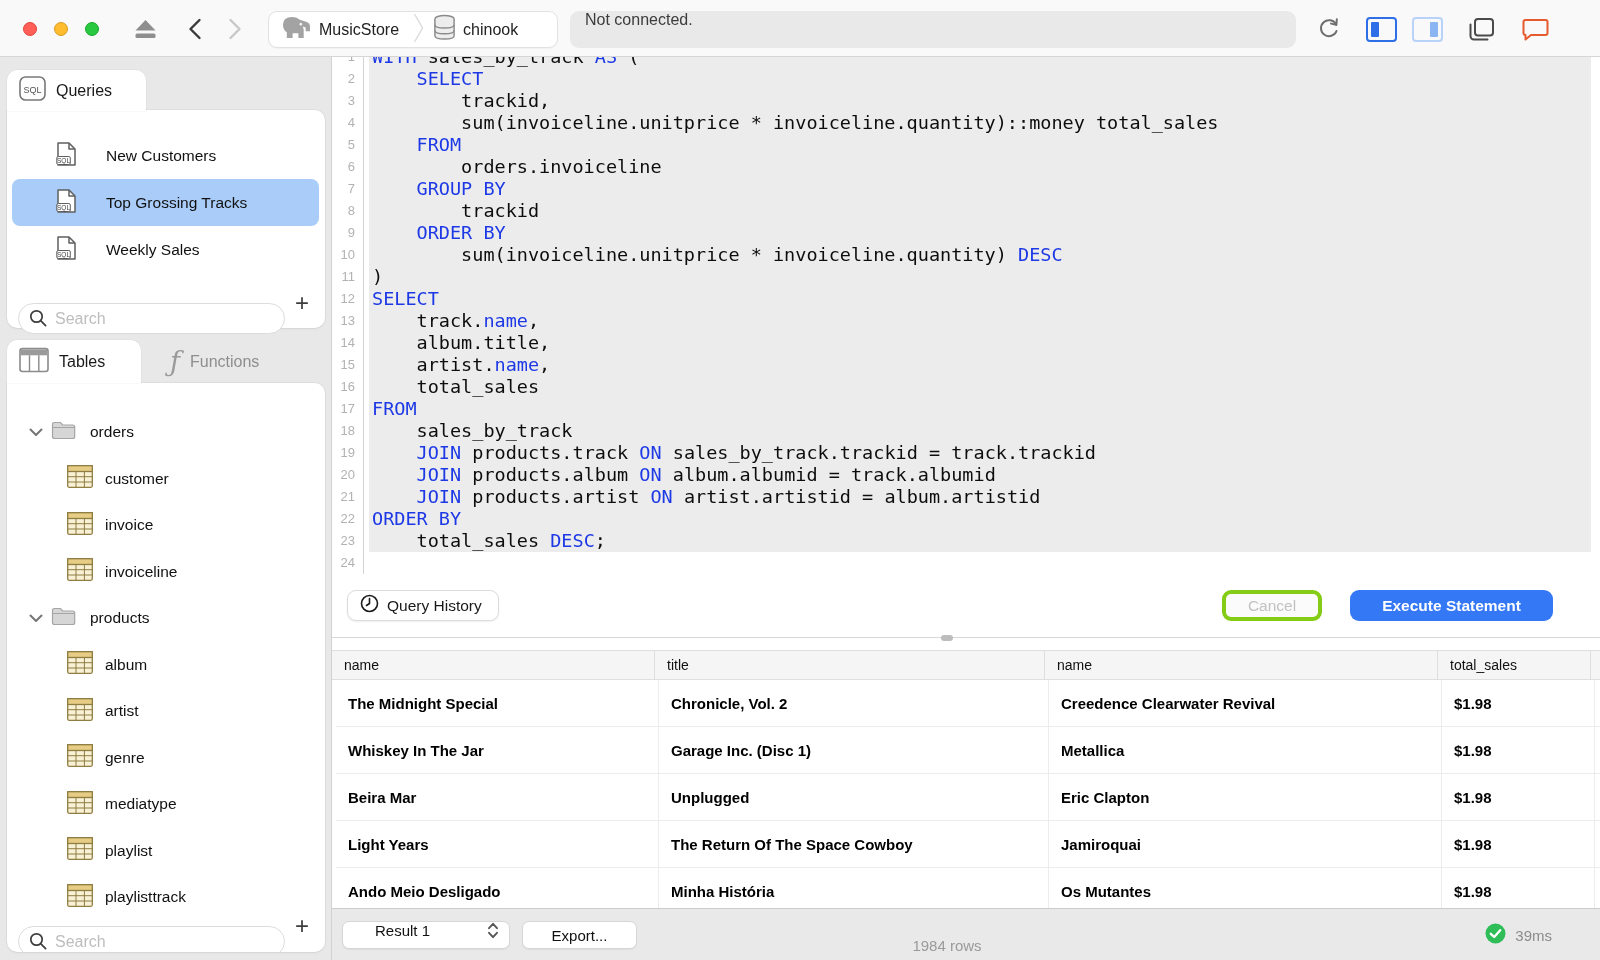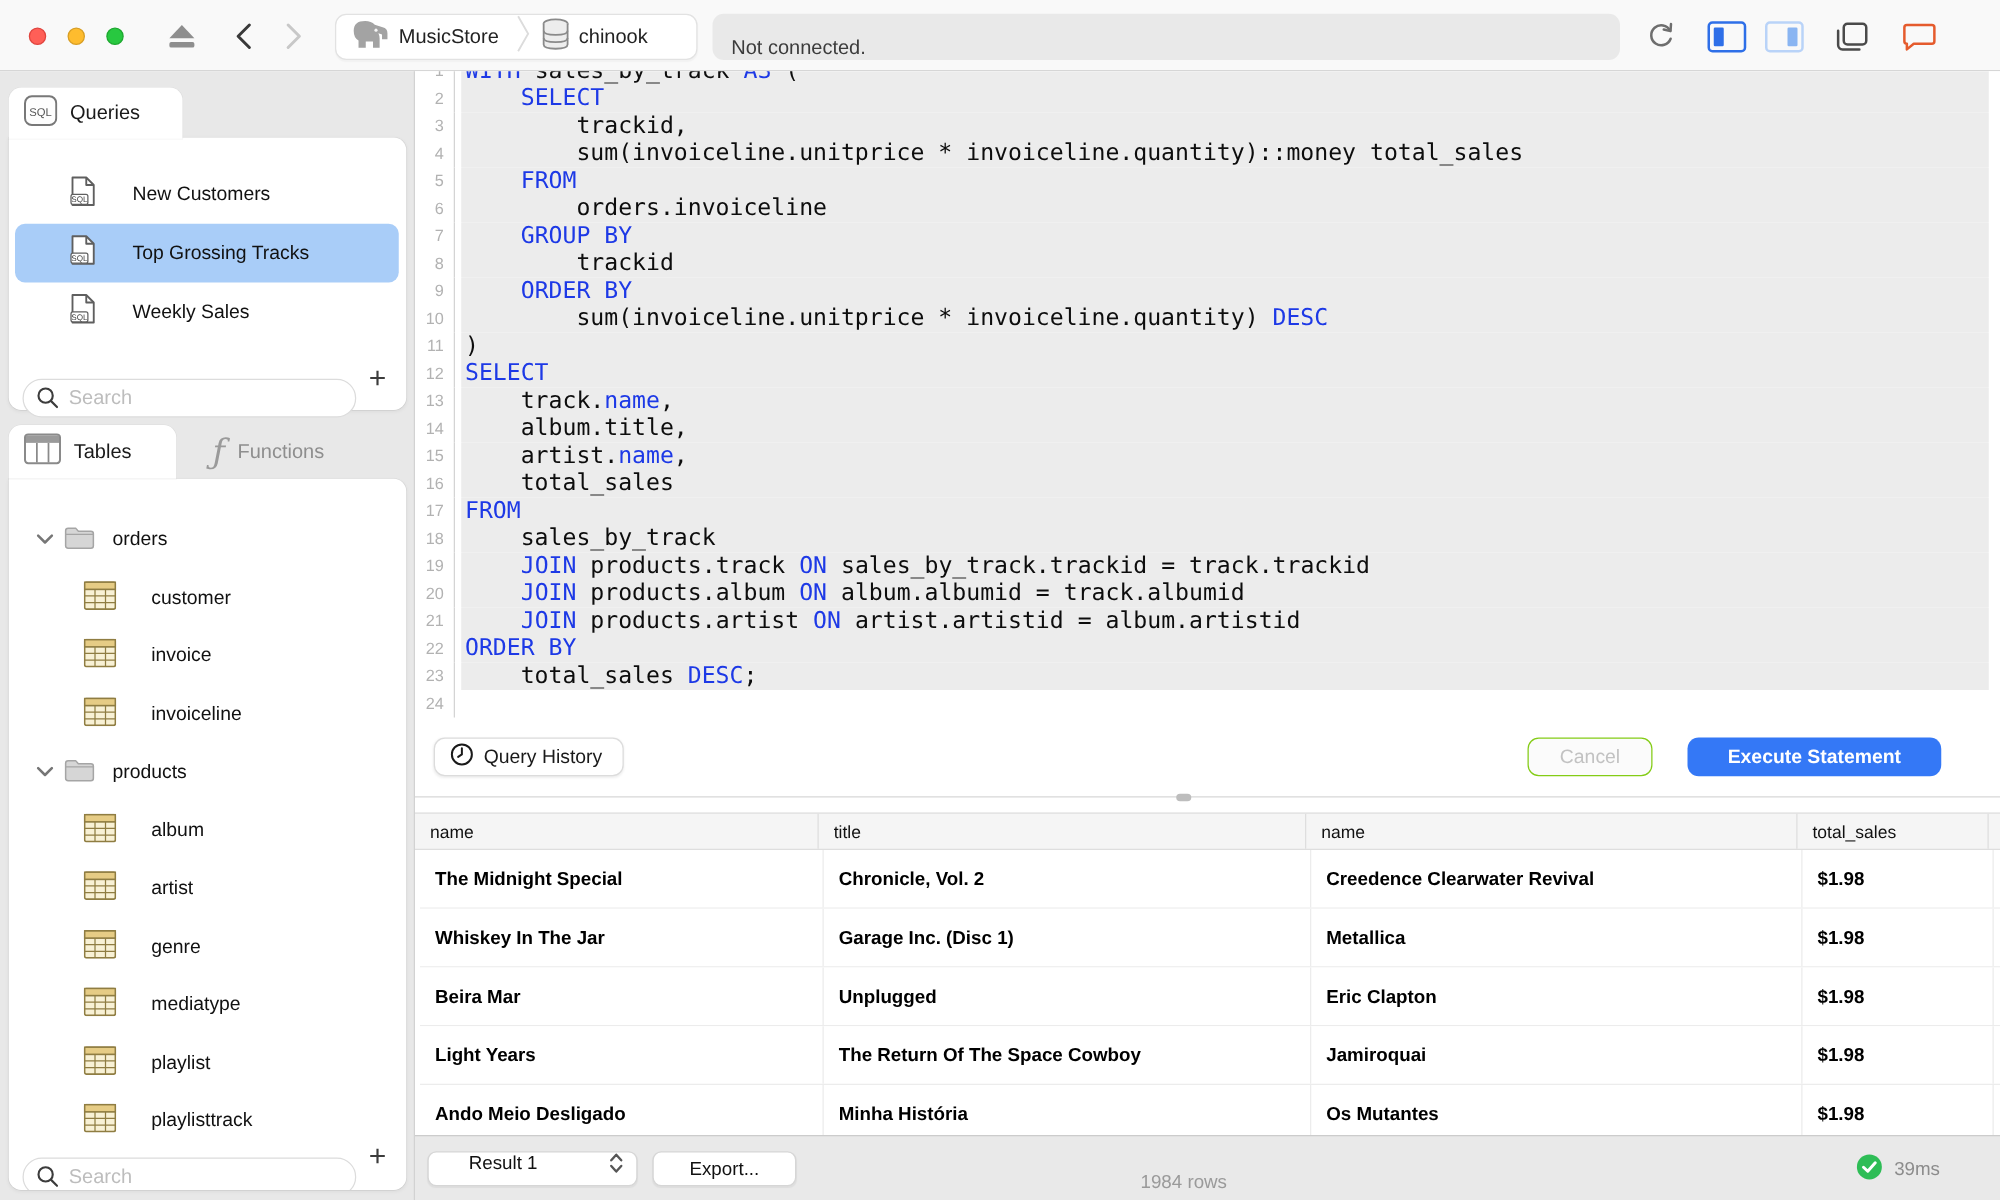--- a/index.html
+++ b/index.html
@@ -14,21 +14,21 @@
   .tl.red { left:23px; background:#ff5f57; border:0.5px solid #e0443e;}
   .tl.yellow { left:54px; background:#febc2e; border:0.5px solid #d89e24;}
   .tl.green { left:85px; background:#28c840; border:0.5px solid #1da82f;}
   .tbicon { position:absolute; display:flex; align-items:center; justify-content:center; }
   .breadcrumb { position:absolute; left:268px; top:11px; width:290px; height:37px;
                 background:#fff; border:1px solid #e2e2e2; border-radius:9px;
                 display:flex; align-items:center; padding:0 10px;
                 box-shadow:0 1px 1px rgba(0,0,0,0.03); }
   .breadcrumb .seg { display:flex; align-items:center; gap:7px; font-size:16px; color:#222; }
   .conn-status { position:absolute; left:570px; top:11px; width:726px; height:37px;
-                 background:#e9e9e9; border-radius:9px; display:flex; align-items:flex-end;
+                 background:#e9e9e9; border-radius:9px; display:flex; align-items:flex-start;
                  padding:0 15px; font-size:16px; color:#3c3c3c; }
   .sb-toggle-l { position:absolute; left:1366px; top:17px; width:31px; height:25px;
                  border:2px solid #2e6fe8; border-radius:4px; padding:3px; }
   .sb-toggle-l .bar { width:8px; height:100%; background:#2e6fe8; border-radius:1px; }
   .sb-toggle-r { position:absolute; left:1412px; top:17px; width:31px; height:25px;
                  border:2px solid #b9d3f8; border-radius:4px; padding:3px;
                  display:flex; justify-content:flex-end; }
   .sb-toggle-r .bar { width:8px; height:100%; background:#8ab5f2; border-radius:1px; }
 
   
@@ -60,21 +60,21 @@
   .functions-tab { position:absolute; left:160px; top:283px; width:130px; height:43px;
                    display:flex; align-items:center; gap:10px; padding-left:10px; }
   .functions-tab .f-glyph { font-family:"DejaVu Serif",serif; font-style:italic;
                             font-size:27px; color:#9a9a9a; }
   .functions-tab .tab-label { color:#8e8e8e; }
   .tables-body { left:7px; top:326px; width:318px; height:569px; padding-top:26px; overflow:hidden; }
   .t-item { display:flex; align-items:center; height:46.5px; }
   .t-item .lbl { font-size:15.5px; color:#111; }
   .t-item.folder { padding-left:22px; gap:8px; }
   .t-item.folder .lbl { margin-left:6px; }
-  .t-item.table { padding-left:60px; gap:28px; }
+  .t-item.table { padding-left:60px; gap:12px; }
   .tables-search { position:absolute; left:11px; top:527px; right:6px; height:31px;
                    display:flex; align-items:center; background:#fff; z-index:3; }
 
   
   .main { position:absolute; left:332px; top:57px; width:1268px; height:903px; background:#fff; overflow:hidden; }
   .lines { position:absolute; left:0; top:-11px; width:1268px; }
   .cl { display:flex; height:22px; font-family:"DejaVu Sans Mono",monospace;
         font-size:18.5px; line-height:22px; }
   .cl .gut { flex:none; width:32px; text-align:right; padding-right:8px;
              border-right:1px solid #d4d4d4; font-family:"Liberation Sans",sans-serif;
@@ -83,21 +83,21 @@
   .cl.hl .code { background:#ececec; }
   .kw { color:#1d39e6; }
   .tx { color:#0d0d0d; }
 
   .actions { position:absolute; left:0; top:526px; width:1268px; height:54px; background:#fff; }
   .qh-btn { position:absolute; left:15px; top:7px; height:31px; padding:0 16px 0 12px;
             background:#fff; border:1px solid #dcdcdc; border-radius:9px;
             display:flex; align-items:center; gap:8px; font-size:15.5px; color:#1a1a1a;
             font-family:inherit; box-shadow:0 1px 2px rgba(0,0,0,0.07); }
   .cancel-btn { position:absolute; left:890px; top:7px; width:100px; height:31px;
-                background:#fbfbfb; border:1px solid #84cc16; border-radius:9px;
+                background:#fbfbfb; border:4px solid #84cc16; border-radius:9px;
                 font-size:15.5px; color:#c2c2c2; font-family:inherit; }
   .exec-btn { position:absolute; left:1018px; top:7px; width:203px; height:31px;
               background:#3478f6; border:none; border-radius:9px; font-size:15.5px;
               font-weight:bold; color:#fff; font-family:inherit; }
   .split { position:absolute; left:0; top:580px; width:1268px; border-top:1px solid #d8d8d8; }
   .split .handle { position:absolute; left:609px; top:-3px; width:12px; height:6px;
                    border-radius:3px; background:#bdbdbd; }
 
   .rhead { position:absolute; left:0; top:593px; width:1268px; height:30px; background:#f5f5f5;
            border-top:1px solid #dedede; border-bottom:1px solid #dedede; display:flex; }

